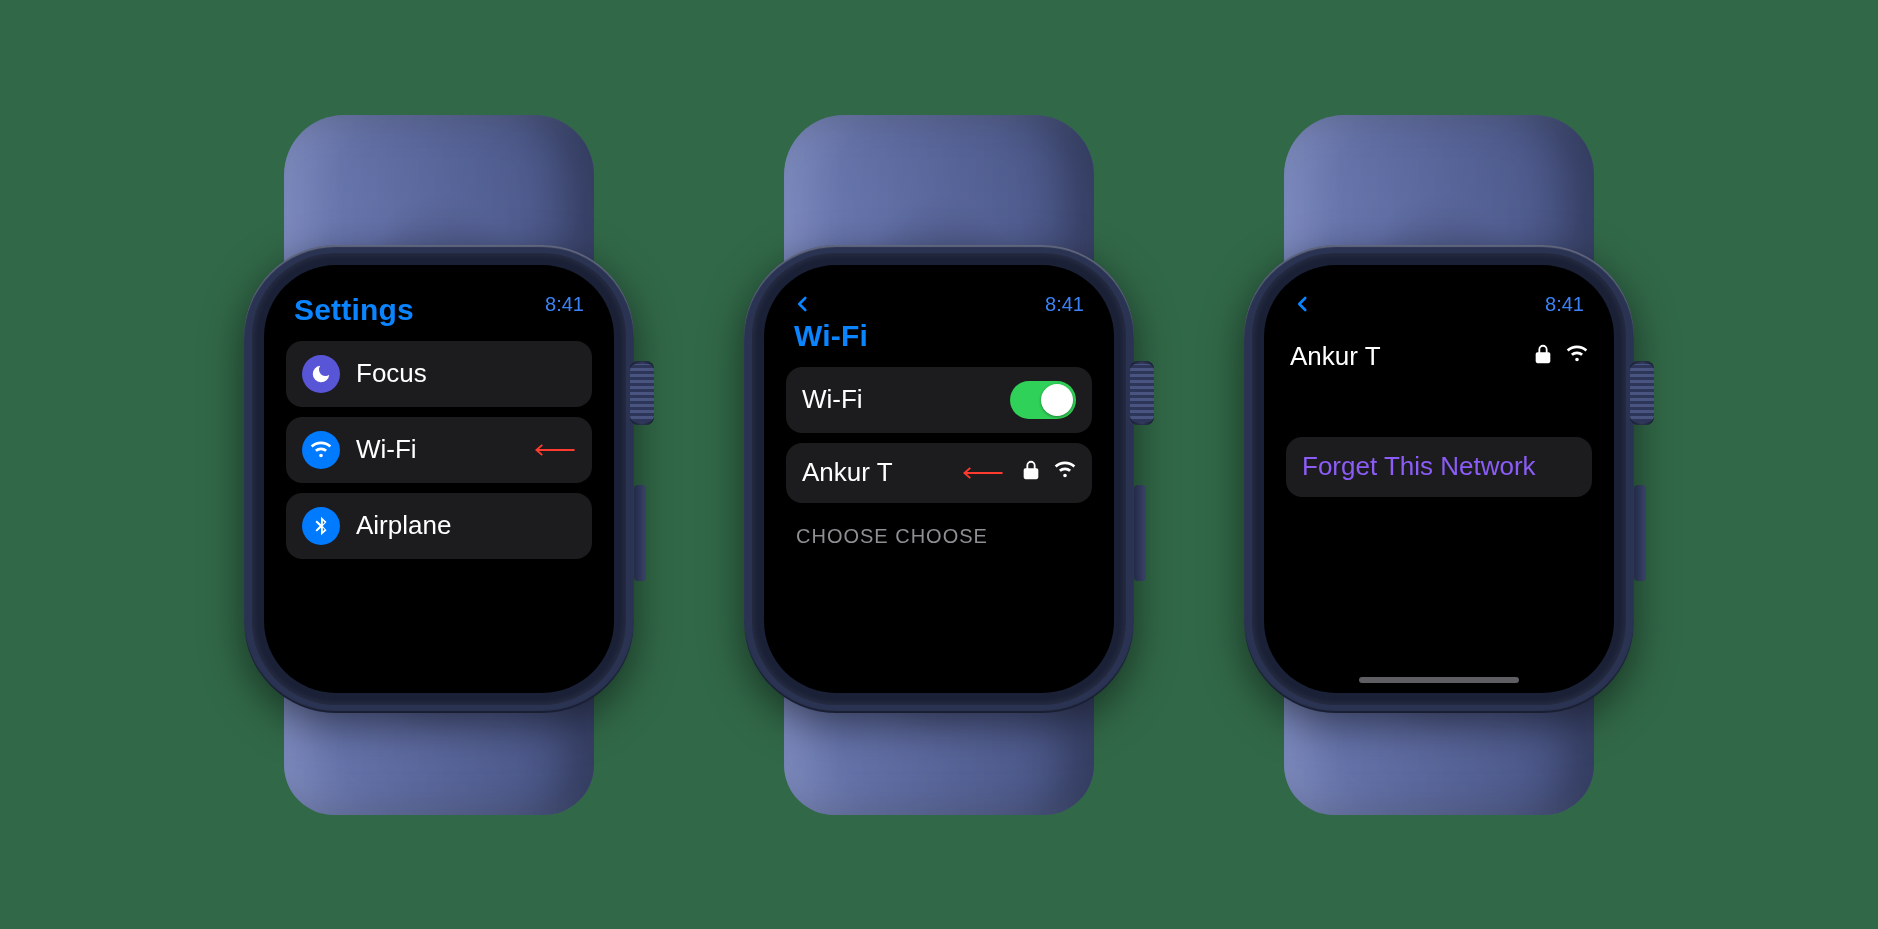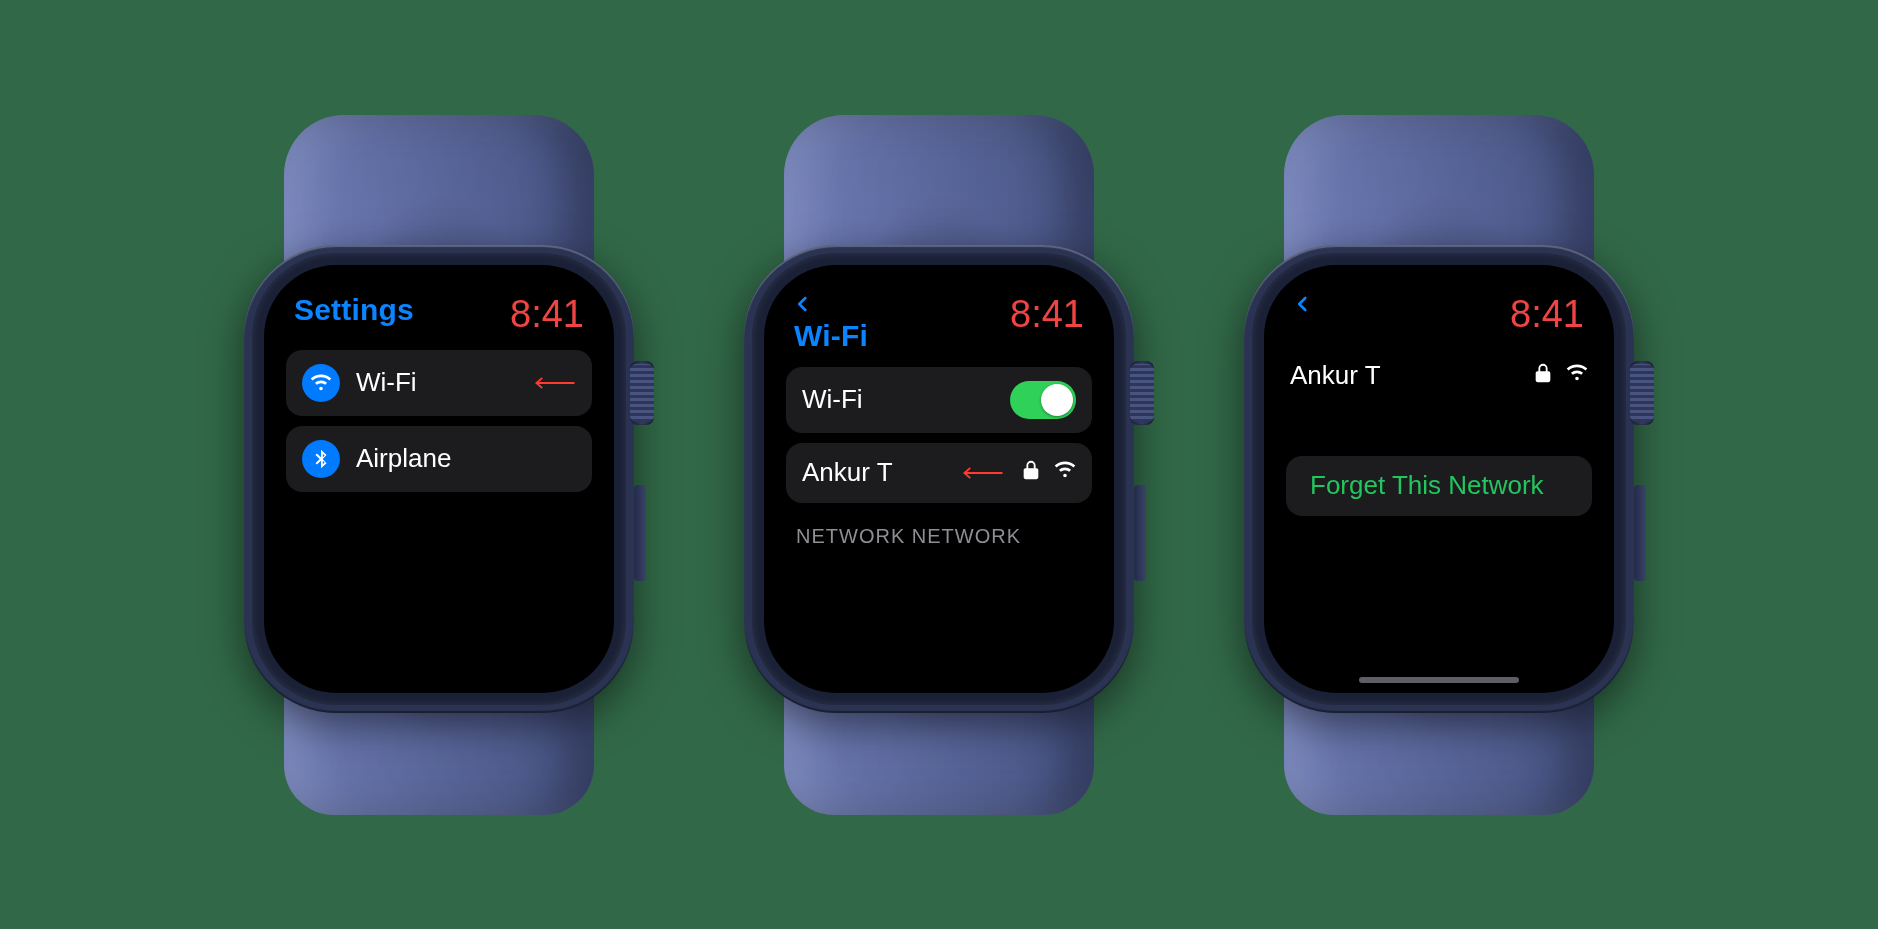--- a/index.html
+++ b/index.html
@@ -95,40 +95,40 @@
     display:flex;
     justify-content:space-between;
     align-items:flex-start;
     font-size: 28px;
     font-weight: 500;
     padding: 4px 8px 8px 8px;
   }
   .status .title-wrap { display:flex; flex-direction:column; gap:2px; }
   .status .back { color:#0a84ff; font-size:30px; line-height:20px; margin-bottom:2px; }
   .status .title { color:#0a84ff; font-size:30px; font-weight:600; letter-spacing:0.2px; }
-  .status .time { color:#ef4444; font-size:38px; font-weight:500; }
+  .status .time { color:#3b82f6; font-size:20px; font-weight:500; }
 
   .list { display:flex; flex-direction:column; gap:10px; margin-top:6px; }
 
   .row {
     background:#1c1c1e;
     border-radius: 16px;
     padding: 14px 16px;
     display:flex;
     align-items:center;
     gap:16px;
     min-height:60px;
     color:#fff;
     font-size:26px;
     font-weight:400;
   }
   .row.plain { background:transparent; padding-left:4px; padding-right:4px; }
 
   .row .label { flex:1; }
-  .row .link { color:#22c55e;margin-left:8px; }
+  .row .link { color:#8b5cf6; }
 
   .iconcircle {
     width:38px; height:38px;
     border-radius:50%;
     display:flex; align-items:center; justify-content:center;
     flex-shrink:0;
   }
   .iconcircle svg { width:22px; height:22px; }
   .ic-purple{ background:#5856d6; }
   .ic-orange{ background:#ff9500; }
@@ -221,20 +221,28 @@
     <div class="side-btn"></div>
 
     <div class="screen">
       <div class="status">
         <span class="title">Settings</span>
         <span class="time">8:41</span>
       </div>
 
       <div class="list">
 
+        <div class="row">
+          <span class="iconcircle ic-purple">
+              <svg>
+                <use href="#svg-moon"></use>
+              </svg>
+            </span>
+          <span class="label">Focus</span>
+        </div>
 
 
         <div class="row">
           <span class="iconcircle ic-blue">
               <svg>
                 <use href="#svg-wifi"></use>
               </svg>
             </span>
           <span class="label">Wi-Fi</span>
           <span class="arrow">
@@ -299,21 +307,21 @@
                   <use href="#svg-lock"></use>
                 </svg></span>
             <span><svg>
                   <use href="#svg-wifi"></use>
                 </svg></span>
           </span>
         </div>
 
       </div>
 
-      <div class="section-label">NETWORK NETWORK</div>
+      <div class="section-label">CHOOSE CHOOSE</div>
     </div>
   </div>
 </div>
 
 <div class="watch">
   <div class="band">
       <div class="band-shadow"></div>
     </div>
   <div class="case">
     <div class="case-inner"></div>

